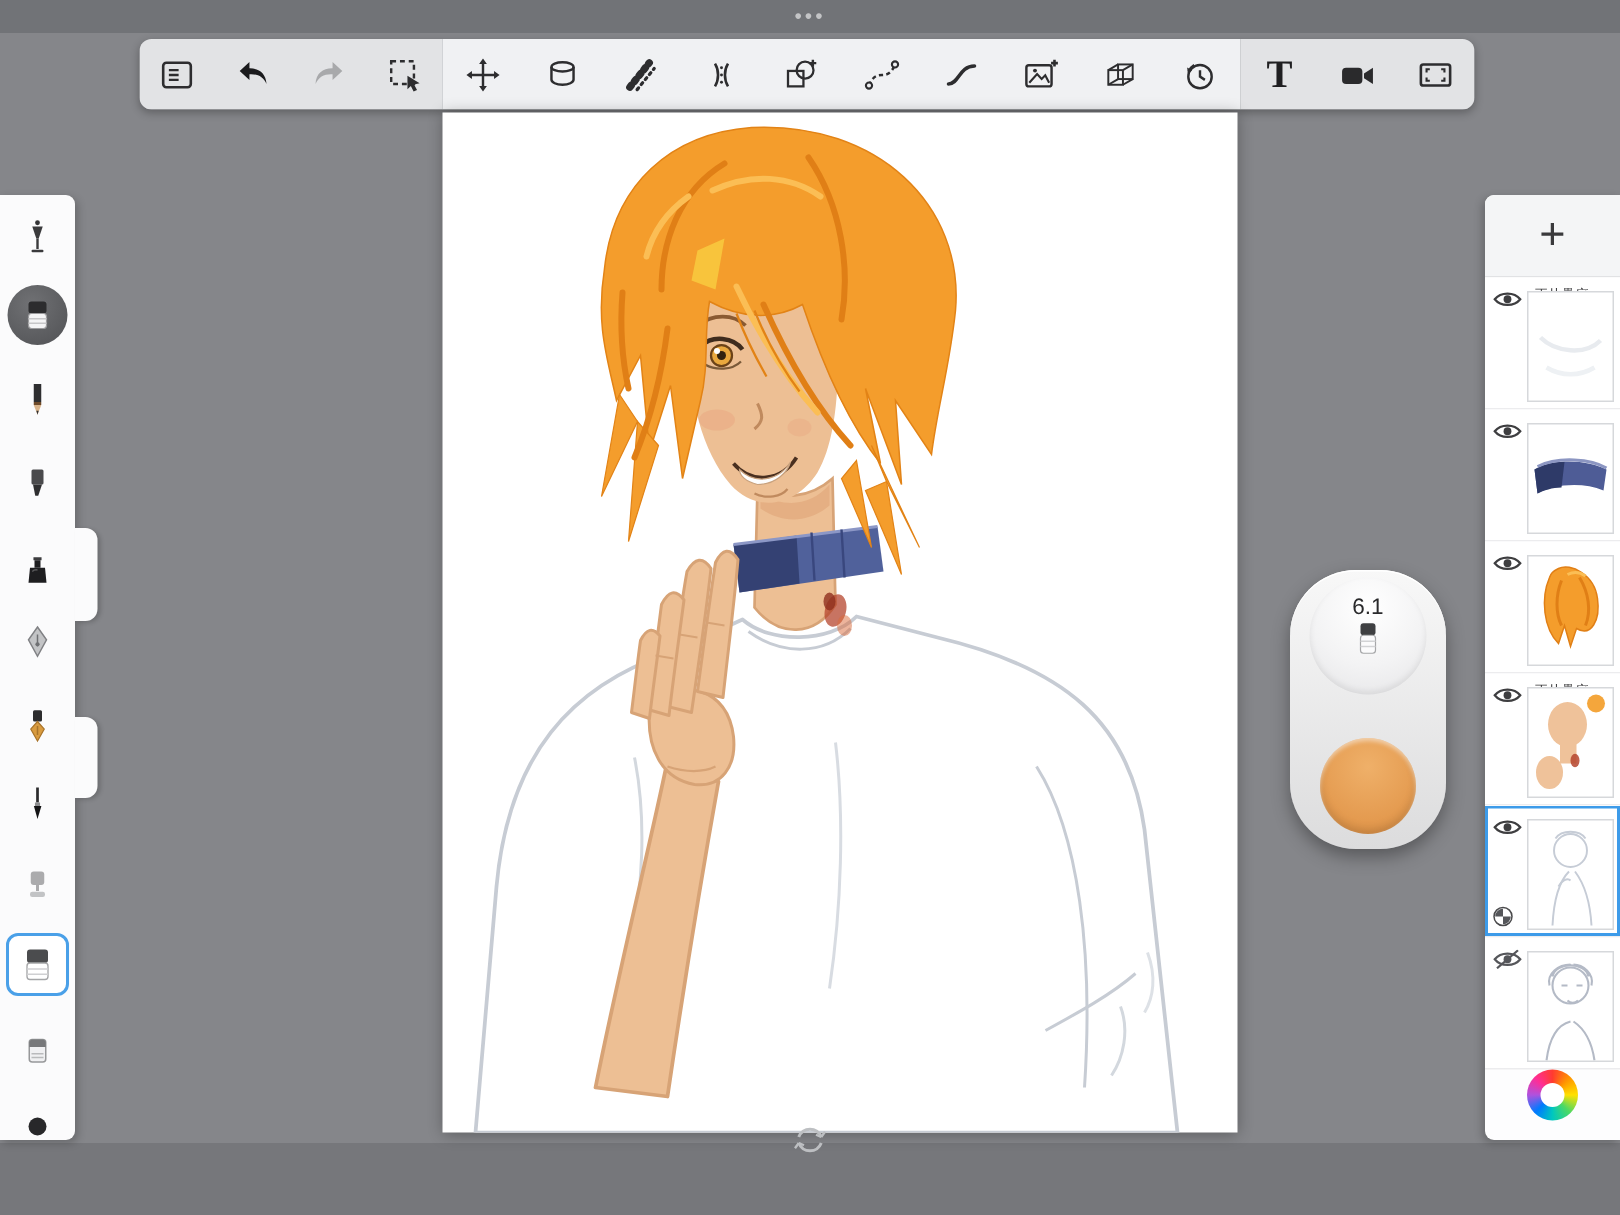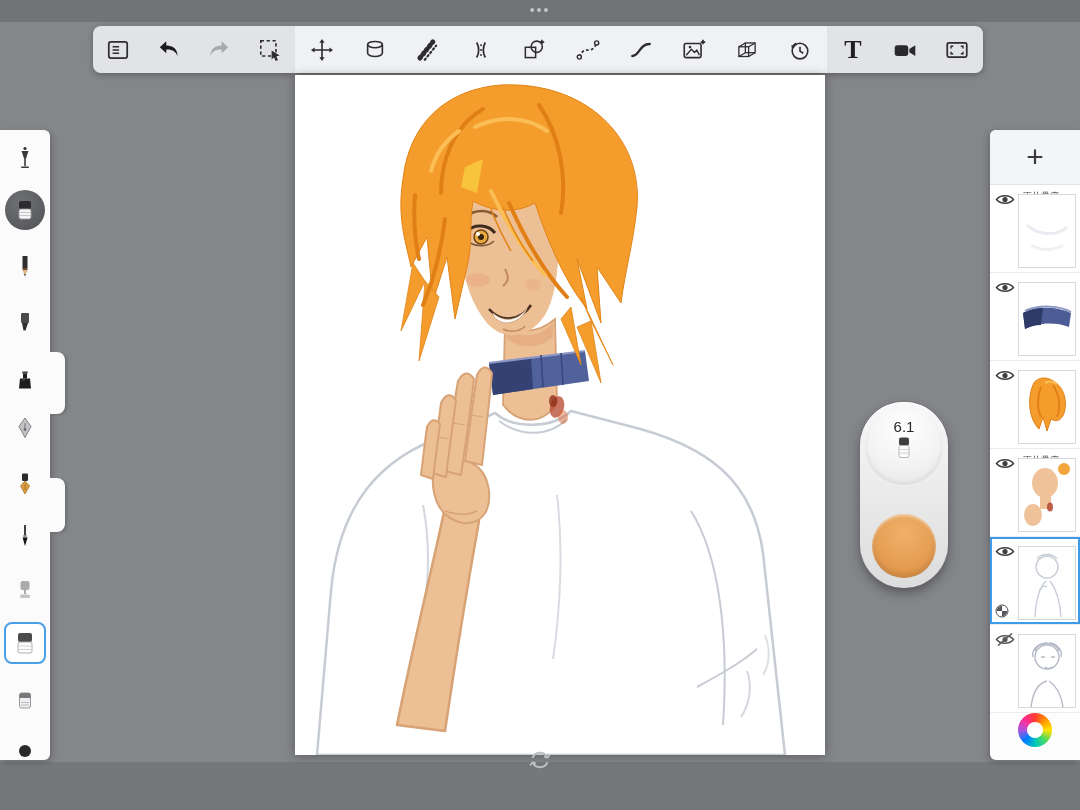--- a/index.html
+++ b/index.html
@@ -46,21 +46,21 @@
   .lt-more-dot { position:absolute; left:19px; top:745px; width:12px; height:12px;
     border-radius:50%; background:#28282a; cursor:pointer; }
 
   
   .canvas { position:absolute; left:295px; top:75px; width:530px; height:680px;
     background:#ffffff; box-shadow:0 1px 10px rgba(0,0,0,.32); cursor:crosshair; }
   .canvas svg { display:block; }
   .rotate-icon { position:absolute; left:528px; top:750px; width:24px; height:20px; cursor:pointer; }
 
   
-  .brush-pill { position:absolute; left:860px; top:402px; width:88px; height:186px;
+  .brush-pill { position:absolute; left:860px; top:380px; width:104px; height:186px;
     border-radius:44px; background:linear-gradient(180deg,#f8f8f8,#dcdcdd);
     box-shadow:0 5px 12px rgba(0,0,0,.35), inset 0 1px 0 #ffffff; cursor:pointer; }
   .size-circle { position:absolute; top:5px; left:50%; transform:translateX(-50%);
     width:78px; height:78px; border-radius:50%;
     background:radial-gradient(circle at 50% 26%, #ffffff 0%, #f3f3f4 55%, #e4e4e6 100%);
     box-shadow:inset 0 -2px 4px rgba(0,0,0,.08);
     display:flex; flex-direction:column; align-items:center; }
   .size-value { margin-top:11px; font-size:15px; color:#2a2a2c; }
   .pill-eraser { margin-top:1px; }
   .color-circle { position:absolute; bottom:10px; left:50%; transform:translateX(-50%);

